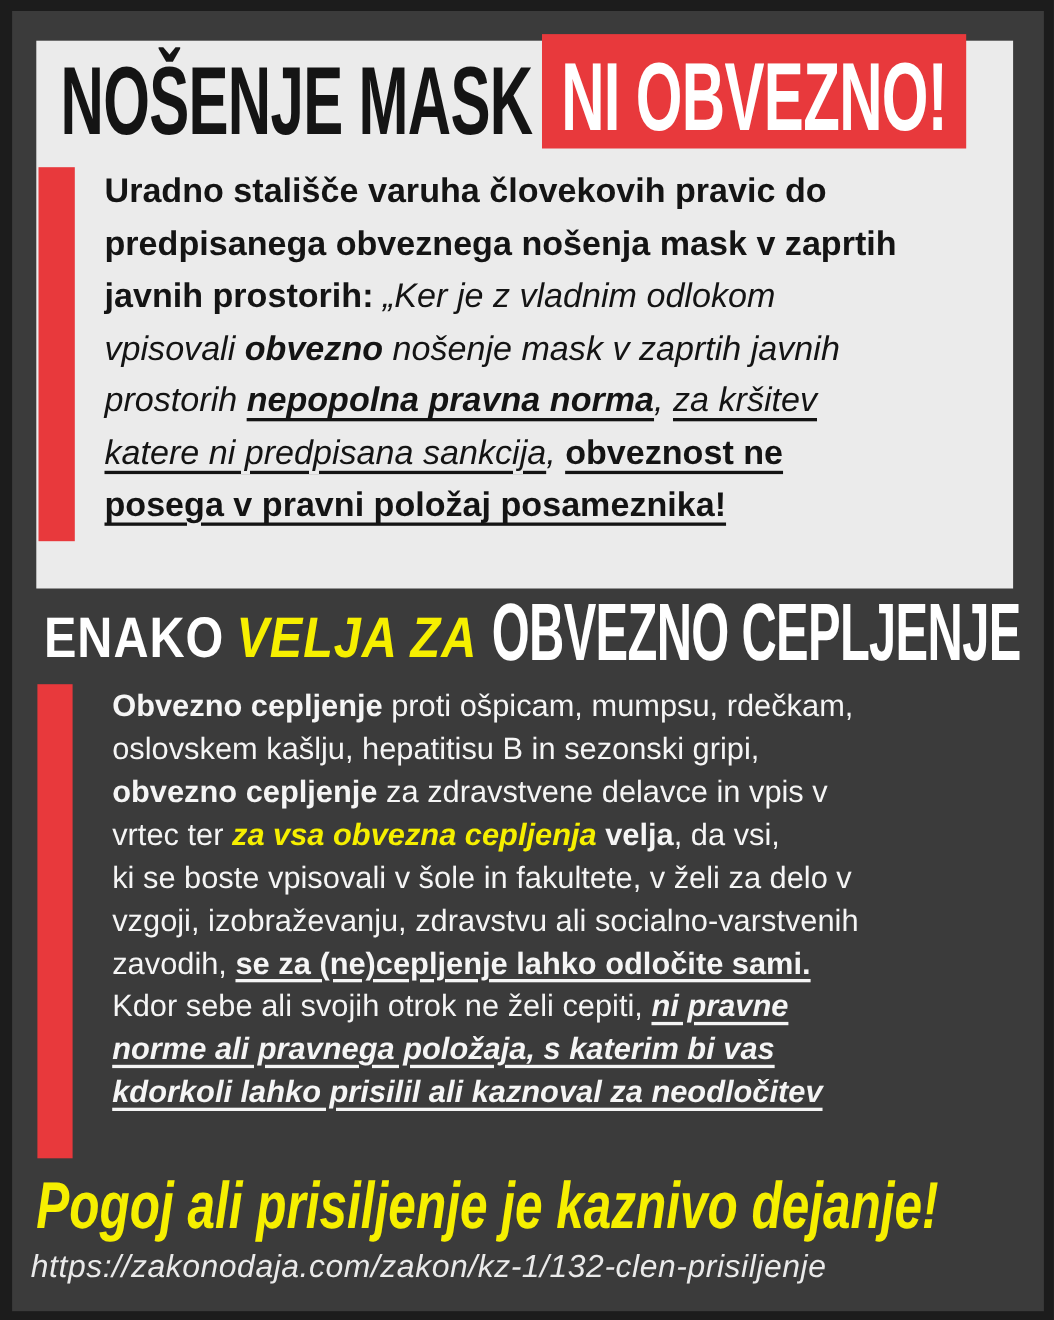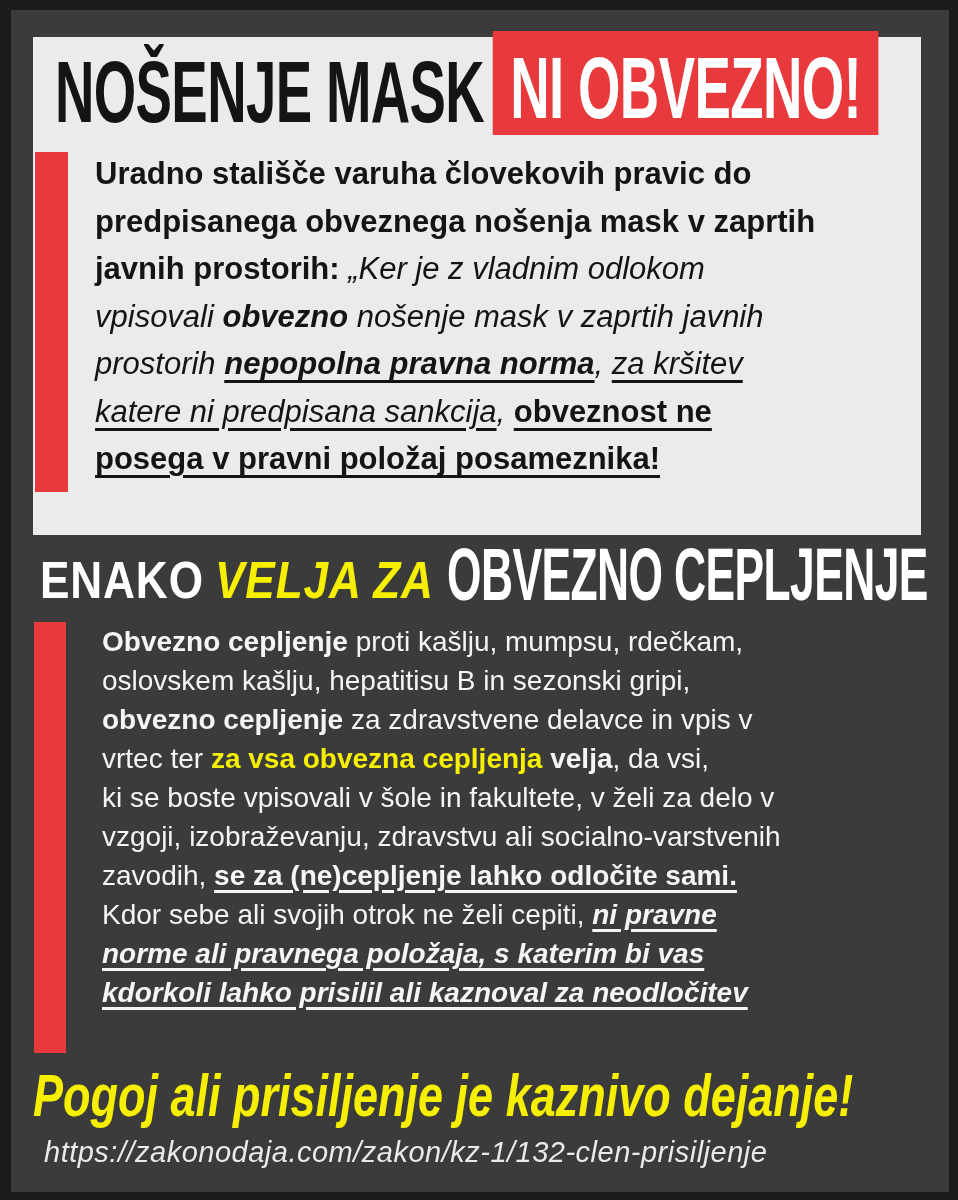--- a/index.html
+++ b/index.html
@@ -36,21 +36,21 @@
   .redbar{position:absolute;background:var(--red);}
   .redbar.one{left:35px;top:152px;width:33px;height:340px;}
   .redbar.two{left:34px;top:622px;width:32px;height:431px;}
 
   
   .rich .line{white-space:nowrap;}
   .rich span{display:inline;}
   .b{font-weight:700;margin-top:12px;}
   .it{font-style:italic;}
   .u{text-decoration:underline;text-underline-offset:6px;text-decoration-thickness:3px;}
-  .y{color:var(--yellow);}
+  .y{color:var(--yellow);font-style:italic;}
 
   .mask-text{
     position:absolute;left:95px;top:150px;width:830px;
     font-size:31px;line-height:47.5px;color:var(--ink);
   }
   .vaccine-text{
     position:absolute;left:102px;top:622px;width:825px;
     font-size:28px;line-height:39px;color:var(--white);
   }
   .vaccine-text .u{text-decoration-thickness:2.5px;text-underline-offset:5px;}
@@ -70,21 +70,21 @@
     transform:scaleX(.60);transform-origin:left top;letter-spacing:-1px;
   }
 
   
   .footer-headline{
     position:absolute;left:33px;top:1066px;white-space:nowrap;
     font-size:60px;line-height:1;font-weight:700;font-style:italic;color:var(--yellow);
     transform:scaleX(.75);transform-origin:left top;
   }
   .source-url{
-    position:absolute;left:44px;top:1136px;white-space:nowrap;
+    position:absolute;left:28px;top:1136px;white-space:nowrap;
     font-size:29px;font-style:italic;color:#eaeaea;letter-spacing:.5px;
   }
 </style>
 </head>
 <body>
 
 <div class="bg"></div>
 
 <div class="panel"></div>
 
@@ -103,21 +103,21 @@
     <div class="line"><span class="it u">katere ni predpisana sankcija</span><span class="it">, </span><span class="b u">obveznost ne </span></div>
     <div class="line"><span class="b u">posega v pravni položaj posameznika!</span></div>
   </div>
 
 <div class="sub-word sub-enako">ENAKO</div>
 <div class="sub-word sub-velja">VELJA ZA</div>
 <div class="sub-word sub-cepljenje">OBVEZNO CEPLJENJE</div>
 
 <div class="redbar two"></div>
 <div class="vaccine-text rich">
-    <div class="line"><span class="b">Obvezno cepljenje</span><span> proti kašlju, mumpsu, rdečkam,</span></div>
+    <div class="line"><span class="b">Obvezno cepljenje</span><span> proti ošpicam, mumpsu, rdečkam,</span></div>
     <div class="line"><span>oslovskem kašlju, hepatitisu B in sezonski gripi,</span></div>
     <div class="line"><span class="b">obvezno cepljenje</span><span> za zdravstvene delavce in vpis v</span></div>
     <div class="line"><span>vrtec ter </span><span class="b y">za vsa obvezna cepljenja</span><span class="b"> velja</span><span>, da vsi,</span></div>
     <div class="line"><span>ki se boste vpisovali v šole in fakultete, v želi za delo v</span></div>
     <div class="line"><span>vzgoji, izobraževanju, zdravstvu ali socialno-varstvenih</span></div>
     <div class="line"><span>zavodih, </span><span class="b u">se za (ne)cepljenje lahko odločite sami.</span></div>
     <div class="line"><span>Kdor sebe ali svojih otrok ne želi cepiti, </span><span class="b it u">ni pravne </span></div>
     <div class="line"><span class="b it u">norme ali pravnega položaja, s katerim bi vas </span></div>
     <div class="line"><span class="b it u">kdorkoli lahko prisilil ali kaznoval za neodločitev </span></div>
   </div>

